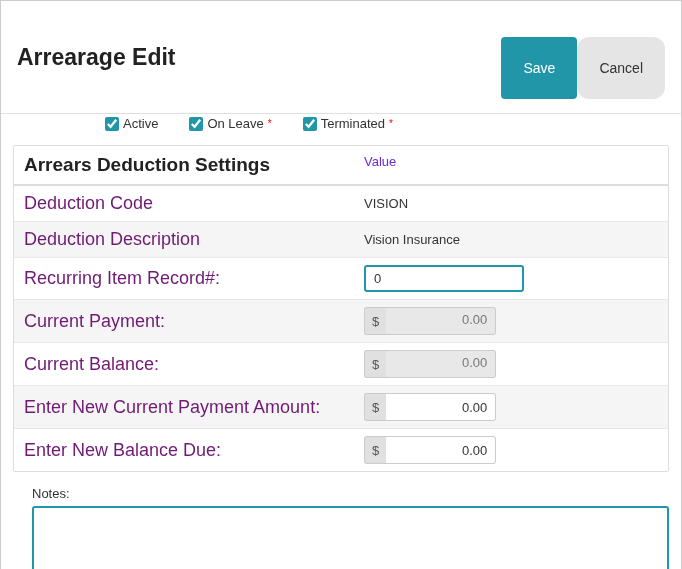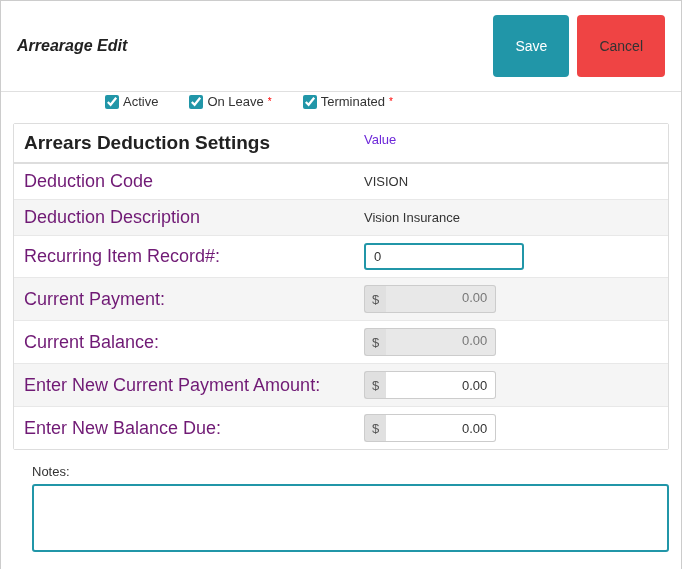--- a/index.html
+++ b/index.html
@@ -19,44 +19,43 @@
       padding: 0;
     }
     .header {
       display: flex;
       align-items: center;
       justify-content: space-between;
       padding: 14px 16px 14px 16px;
       border-bottom: 1px solid #e0e0e0;
     }
     .header-title {
-      font-size: 16px;
+      font-size: 23px;
       font-weight: bold;
       color: #222;
-      font-style: italic;
     }
     .header-buttons {
       display: flex;
-      gap: 8px;
+      margin-top: 22px;
     }
     .btn-save {
       background-color: #2196a8;
       color: #fff;
       border: none;
       padding: 7px 22px;
       border-radius: 4px;
       font-size: 14px;
       cursor: pointer;
     }
     .btn-cancel {
-      background-color: #ef4444;
+      background-color: #e5e5e5;
       color: #333;
       border: none;
       padding: 23px 22px;
-      border-radius: 4px;
+      border-radius: 12px;
       font-size: 14px;
       cursor: pointer;
     }
     .employee-row {
       display: flex;
       align-items: center;
       padding: 14px 16px 6px 16px;
       gap: 10px;
     }
     .employee-label {

